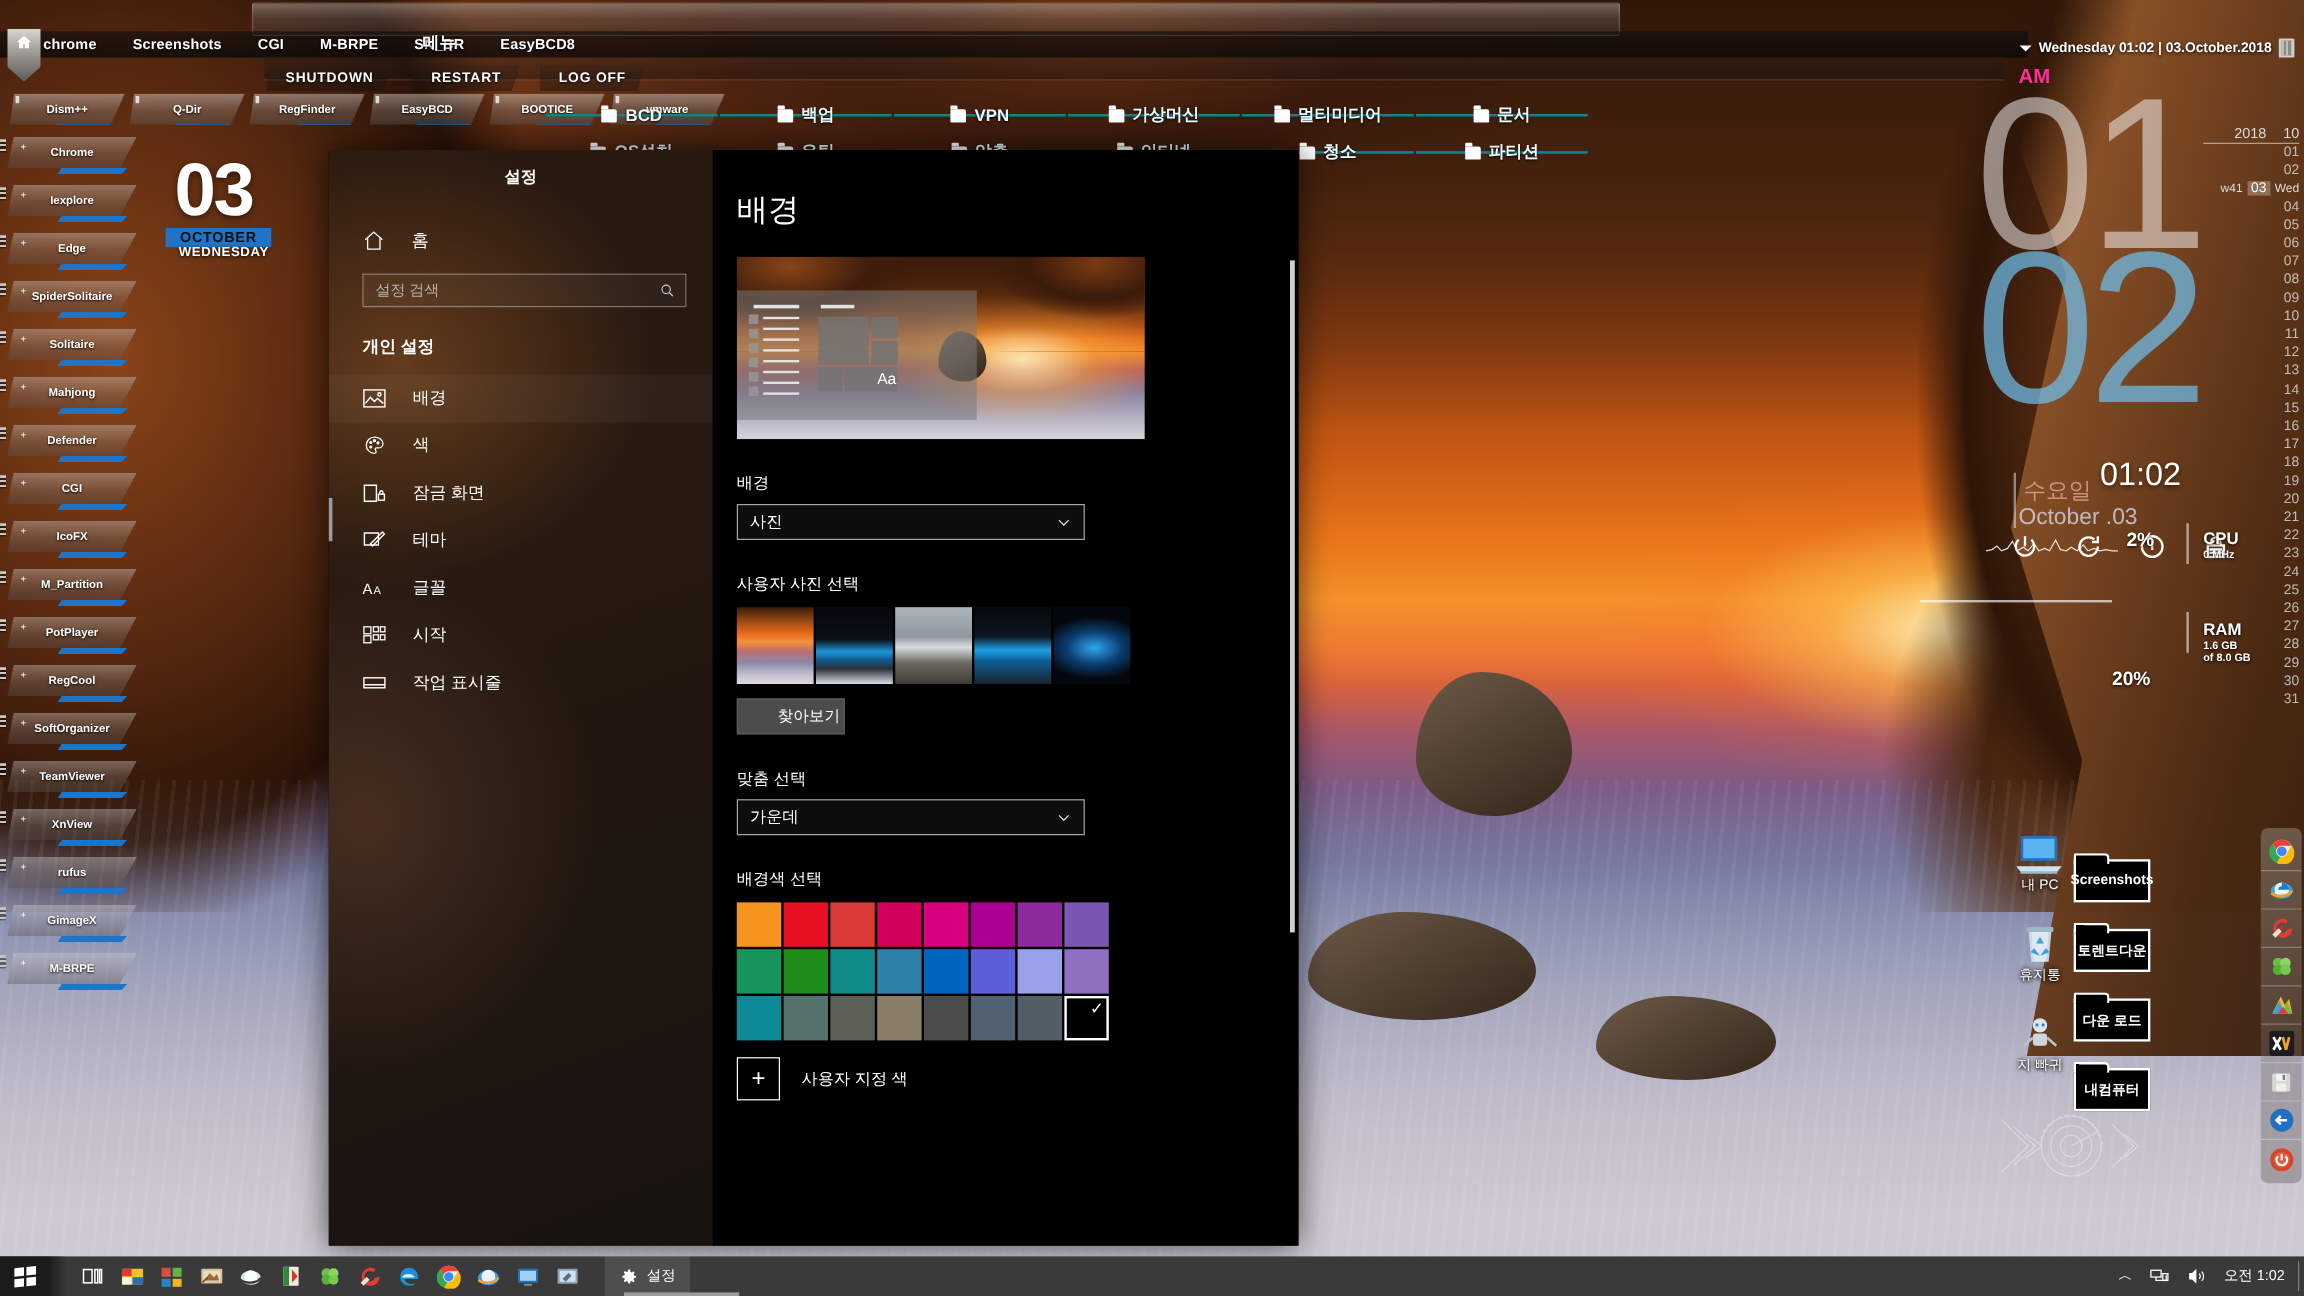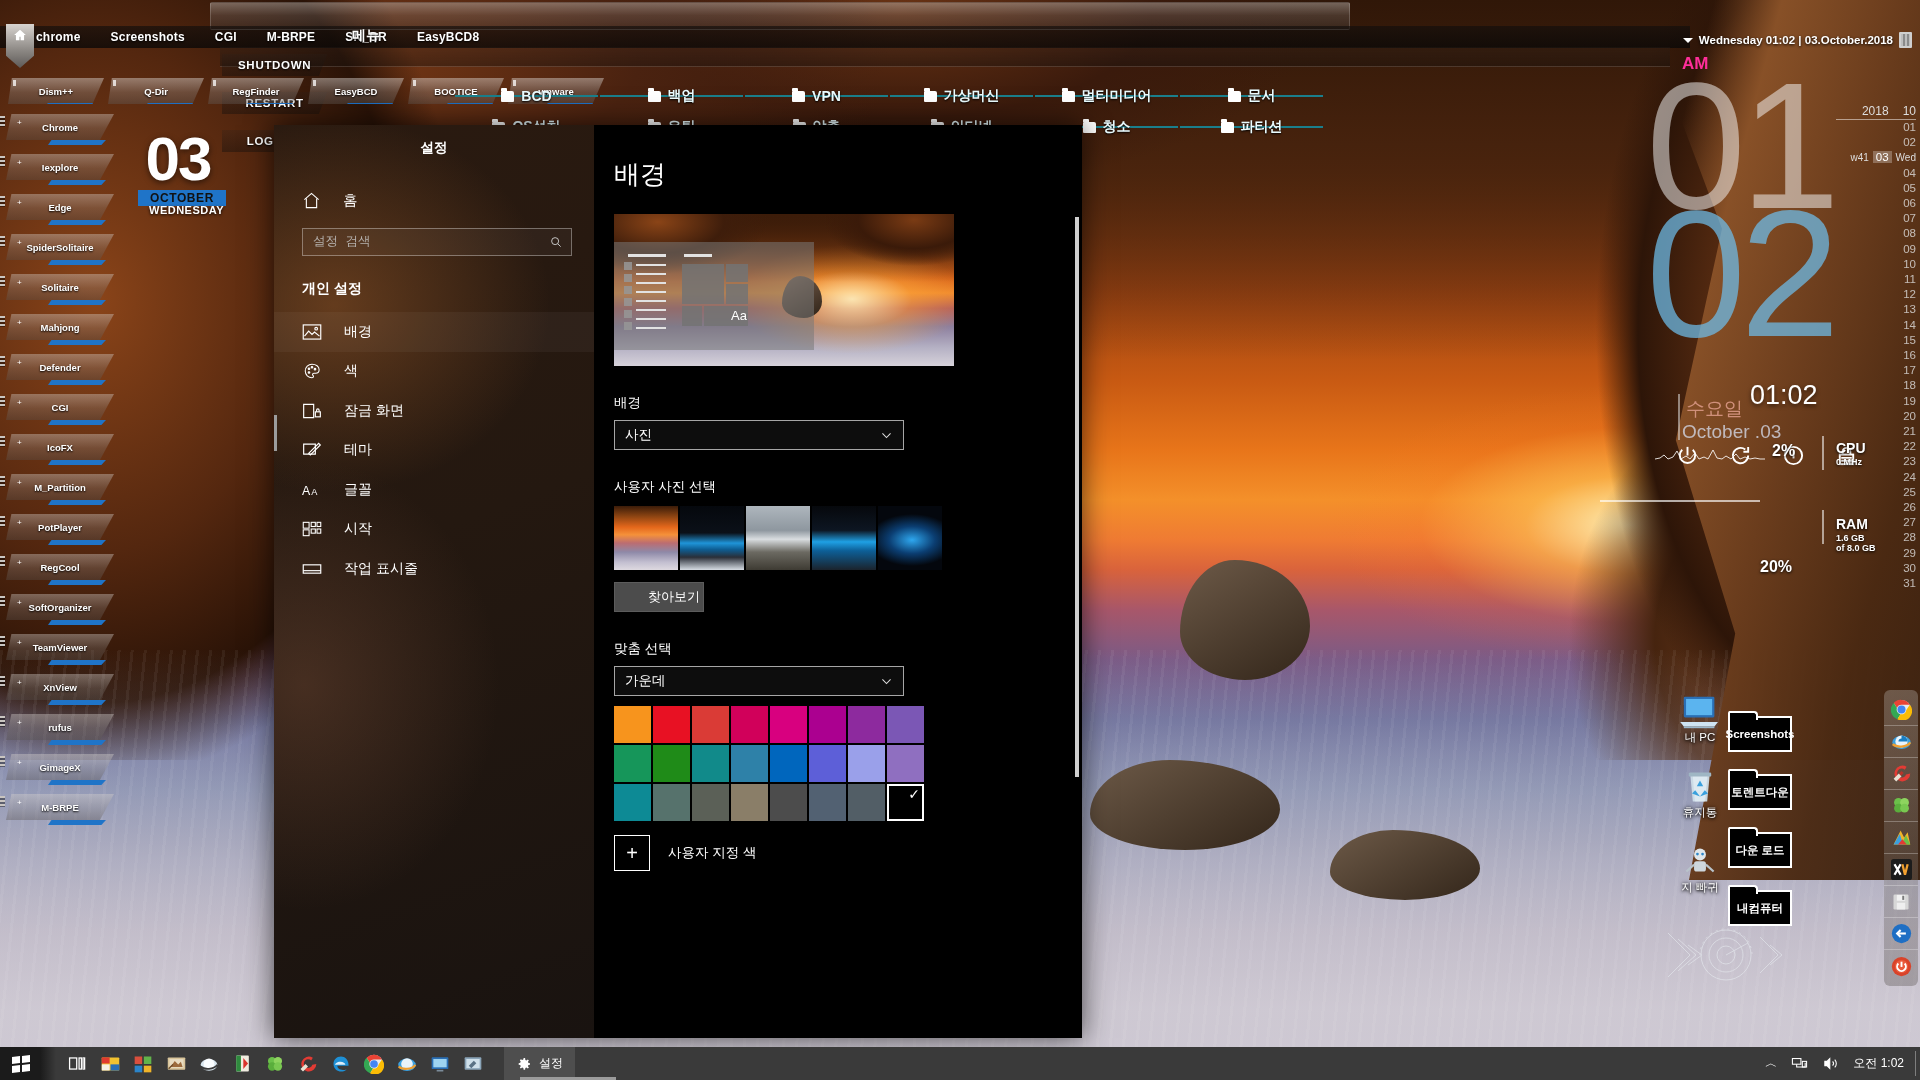--- a/index.html
+++ b/index.html
@@ -76,21 +76,21 @@
   .menu-items { position:absolute; left: 36px; top:0; height:22px; display:flex; align-items:center; gap: 30px; }
   .menu-items span { color:#fff; font-size: 12px; font-weight: 700; letter-spacing:.2px; text-shadow: 0 1px 2px #000; white-space:nowrap; }
   .menu-kr { position:absolute; left: 352px; top:1px; color:#fff; font-size:14px; font-weight:700; text-shadow:0 1px 2px #000; }
   .subbar {
     position:absolute; left: 220px; top: 47px; width: 1450px; height: 20px;
     background: linear-gradient(to bottom, rgba(40,32,28,0.28), rgba(20,16,14,0.40));
     border-bottom: 1px solid rgba(255,255,255,0.12);
   }
 
   
-  .pwr-row { position:absolute; left: 222px; top: 54px; display:flex; gap: 16px; flex-direction: column; }
+  .pwr-row { position:absolute; left: 222px; top: 54px; display:flex; gap: 16px; }
   .pwr {
     height: 22px; padding: 0 16px; display:flex; align-items:center; justify-content:center;
     background: linear-gradient(to bottom, rgba(40,32,28,0.22), rgba(18,14,12,0.42));
     clip-path: polygon(0 0, 100% 0, 92% 100%, 0 100%);
     color:#fff; font-size: 11.5px; font-weight:700; letter-spacing:.7px; text-shadow:0 1px 2px #000;
   }
 
   
   .appbar { position:absolute; left: 8px; top: 78px; display:flex; gap: 4px; }
   .appchip {
@@ -141,21 +141,21 @@
       radial-gradient(ellipse 300px 260px at 60px 180px, rgba(150,88,40,0.55), rgba(0,0,0,0) 72%),
       radial-gradient(ellipse 260px 300px at 30px 560px, rgba(120,78,56,0.42), rgba(0,0,0,0) 75%),
       linear-gradient(160deg, #2a1a10 0%, #241810 45%, #191310 100%);
   }
   .nav::before { content:""; position:absolute; left:0; top:290px; width:3px; height:36px; background:#9c9c9c; }
   .nav-title { text-align:center; font-size: 13.5px; font-weight:700; padding-top: 14px; color:#fff; }
   .nav-home { display:flex; align-items:center; gap: 22px; padding: 34px 0 0 28px; }
   .nav-home svg { width: 19px; height: 19px; }
   .nav-home span { font-size: 14.5px; }
   .searchbox { margin: 18px 22px 0 28px; height: 28px; border: 1px solid rgba(255,255,255,0.35); background: rgba(255,255,255,0.045); display:flex; align-items:center; padding: 0 8px 0 10px; }
-  .searchbox input { flex:1; background:transparent; border:0; outline:0; color:#e4e4e4; font-size: 12.5px; font-family: Liberation Mono, monospace; }
+  .searchbox input { flex:1; background:transparent; border:0; outline:0; color:#e4e4e4; font-size: 12.5px; font-family: Liberation Serif, serif; }
   .searchbox input::placeholder { color:#b6b2ae; }
   .searchbox svg { width: 14px; height: 14px; flex:none; }
   .nav-section { padding: 24px 0 0 28px; font-size: 14px; font-weight: 700; }
   .navlist { padding-top: 14px; }
   .navrow { display:flex; align-items:center; gap: 20px; height: 39.5px; padding-left: 28px; cursor:default; }
   .navrow .ni { width: 22px; height: 20px; flex:none; display:flex; align-items:center; }
   .navrow .ni svg { width: 20px; height: 18px; }
   .navrow span { font-size: 14px; }
   .navrow.sel { background: rgba(255,255,255,0.045); }
 
@@ -688,20 +688,21 @@
       <div class="lbl">맞춤 선택</div>
       <div class="sel-box">
         <span>가운데</span>
         <span class="cv">
             <svg viewBox="0 0 16 16" fill="none" stroke="#ddd" stroke-width="1.3">
               <path d="M3 5.5 8 10.5 13 5.5"></path>
             </svg>
           </span>
       </div>
 
+      <div class="lbl">배경색 선택</div>
       <div class="swatches" id="swatches">
           <div class="sw" style="background: rgb(247, 148, 29);"></div>
           <div class="sw" style="background: rgb(232, 17, 35);"></div>
           <div class="sw" style="background: rgb(218, 59, 54);"></div>
           <div class="sw" style="background: rgb(209, 0, 90);"></div>
           <div class="sw" style="background: rgb(216, 0, 127);"></div>
           <div class="sw" style="background: rgb(171, 0, 144);"></div>
           <div class="sw" style="background: rgb(141, 42, 158);"></div>
           <div class="sw" style="background: rgb(123, 87, 181);"></div>
           <div class="sw" style="background: rgb(22, 150, 90);"></div>

